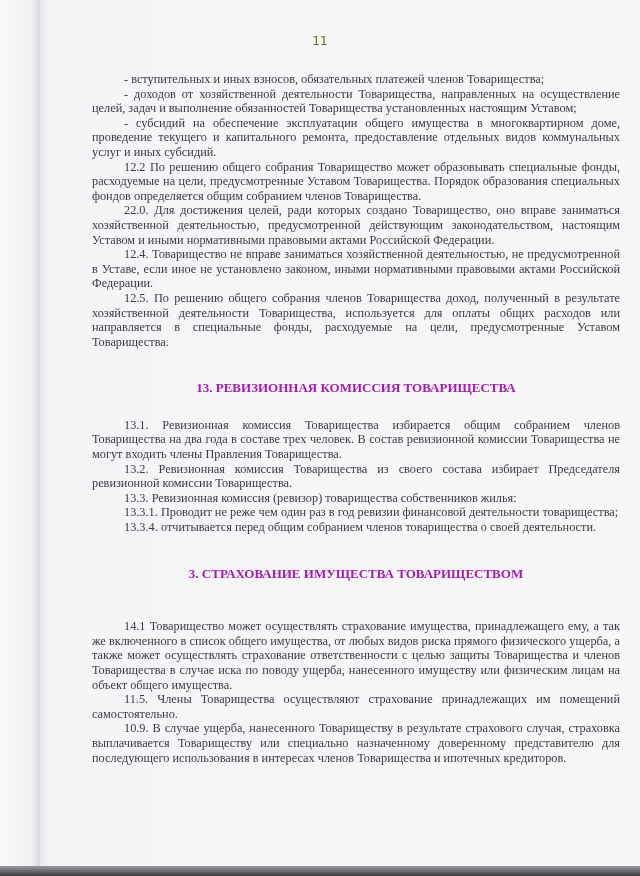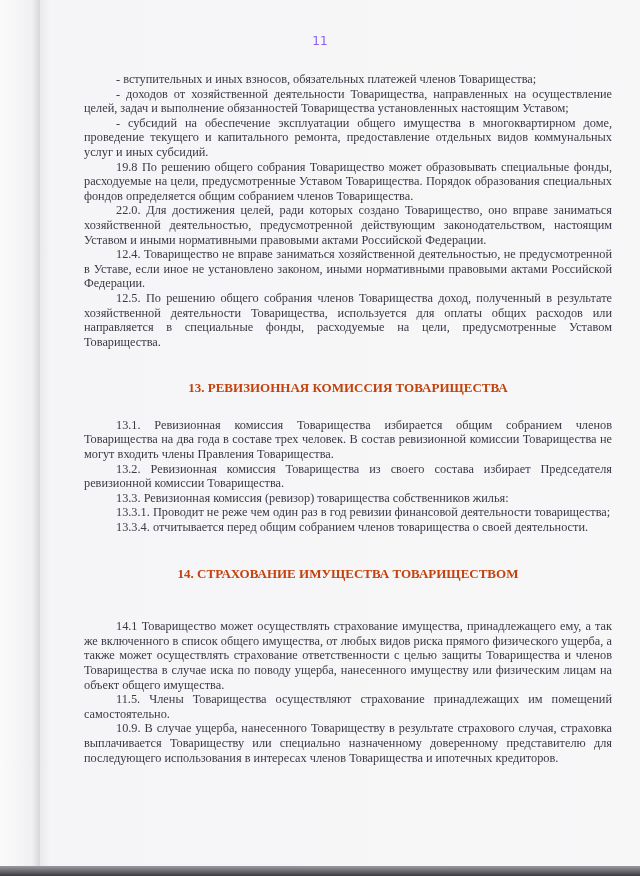--- a/index.html
+++ b/index.html
@@ -16,62 +16,62 @@
   .page {
     position:absolute; left:40px; top:0; width:600px; height:866px;
     background:linear-gradient(to right,#e9e9ed 0,#f5f5f7 10px,#f7f7f8 100%);
   }
   .bottom-edge {
     position:absolute; left:0; bottom:0; width:640px; height:10px;
     background:linear-gradient(to bottom,#9a9aa0,#3a3a40);
   }
   .page-number {
     position:absolute; top:34px; left:0; width:100%; text-align:center;
-    font-family:"DejaVu Sans", sans-serif; font-size:12px; color:#8b5cf6;
+    font-family:"DejaVu Sans", sans-serif; font-size:12px; color:#4d7c0f;
   }
   .content {
-    position:absolute; left:84px; top:72px; width:528px;
+    position:absolute; left:92px; top:72px; width:528px;
     font-size:12.3px; line-height:14.6px;
   }
   .p { margin:0; text-align:justify; text-indent:32px; }
   .section-title {
-    text-align:center; font-weight:bold; font-size:13px; color:#c2410c;
+    text-align:center; font-weight:bold; font-size:13px; color:#a21caf;
     margin:0;
   }
   .s13-title { margin-top:32px; margin-bottom:22px; }
   .s14-title { margin-top:32px; margin-bottom:38px; }
 </style>
 </head>
 <body>
 
 <div class="left-strip"></div>
 <div class="page"></div>
 <div class="bottom-edge"></div>
 
 <div class="page-number">11</div>
 
 <div class="content">
   <div>
     <p class="p">- вступительных и иных взносов, обязательных платежей членов Товарищества;</p>
     <p class="p">- доходов от хозяйственной деятельности Товарищества, направленных на осуществление целей, задач и выполнение обязанностей Товарищества установленных настоящим Уставом;</p>
     <p class="p">- субсидий на обеспечение эксплуатации общего имущества в многоквартирном доме, проведение текущего и капитального ремонта, предоставление отдельных видов коммунальных услуг и иных субсидий.</p>
-    <p class="p">19.8 По решению общего собрания Товарищество может образовывать специальные фонды, расходуемые на цели, предусмотренные Уставом Товарищества. Порядок образования специальных фондов определяется общим собранием членов Товарищества.</p>
+    <p class="p">12.2 По решению общего собрания Товарищество может образовывать специальные фонды, расходуемые на цели, предусмотренные Уставом Товарищества. Порядок образования специальных фондов определяется общим собранием членов Товарищества.</p>
     <p class="p">22.0. Для достижения целей, ради которых создано Товарищество, оно вправе заниматься хозяйственной деятельностью, предусмотренной действующим законодательством, настоящим Уставом и иными нормативными правовыми актами Российской Федерации.</p>
     <p class="p">12.4. Товарищество не вправе заниматься хозяйственной деятельностью, не предусмотренной в Уставе, если иное не установлено законом, иными нормативными правовыми актами Российской Федерации.</p>
     <p class="p">12.5. По решению общего собрания членов Товарищества доход, полученный в результате хозяйственной деятельности Товарищества, используется для оплаты общих расходов или направляется в специальные фонды, расходуемые на цели, предусмотренные Уставом Товарищества.</p>
   </div>
 
   <h2 class="section-title s13-title">13. РЕВИЗИОННАЯ КОМИССИЯ ТОВАРИЩЕСТВА</h2>
   <div>
     <p class="p">13.1. Ревизионная комиссия Товарищества избирается общим собранием членов Товарищества на два года в составе трех человек. В состав ревизионной комиссии Товарищества не могут входить члены Правления Товарищества.</p>
     <p class="p">13.2. Ревизионная комиссия Товарищества из своего состава избирает Председателя ревизионной комиссии Товарищества.</p>
     <p class="p">13.3. Ревизионная комиссия (ревизор) товарищества собственников жилья:</p>
     <p class="p">13.3.1. Проводит не реже чем один раз в год ревизии финансовой деятельности товарищества;</p>
     <p class="p">13.3.4. отчитывается перед общим собранием членов товарищества о своей деятельности.</p>
   </div>
 
-  <h2 class="section-title s14-title">14. СТРАХОВАНИЕ ИМУЩЕСТВА ТОВАРИЩЕСТВОМ</h2>
+  <h2 class="section-title s14-title">3. СТРАХОВАНИЕ ИМУЩЕСТВА ТОВАРИЩЕСТВОМ</h2>
   <div>
     <p class="p">14.1 Товарищество может осуществлять страхование имущества, принадлежащего ему, а так же включенного в список общего имущества, от любых видов риска прямого физического ущерба, а также может осуществлять страхование ответственности с целью защиты Товарищества и членов Товарищества в случае иска по поводу ущерба, нанесенного имуществу или физическим лицам на объект общего имущества.</p>
     <p class="p">11.5. Члены Товарищества осуществляют страхование принадлежащих им помещений самостоятельно.</p>
     <p class="p">10.9. В случае ущерба, нанесенного Товариществу в результате страхового случая, страховка выплачивается Товариществу или специально назначенному доверенному представителю для последующего использования в интересах членов Товарищества и ипотечных кредиторов.</p>
   </div>
 </div>
 
 </body></html>

